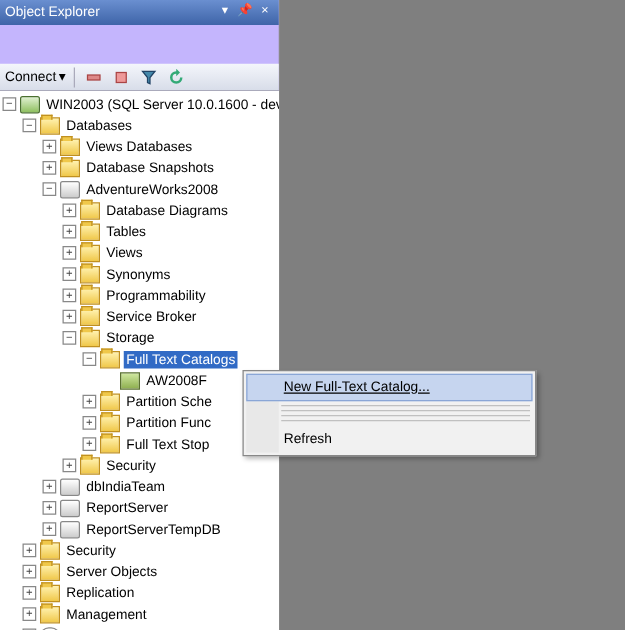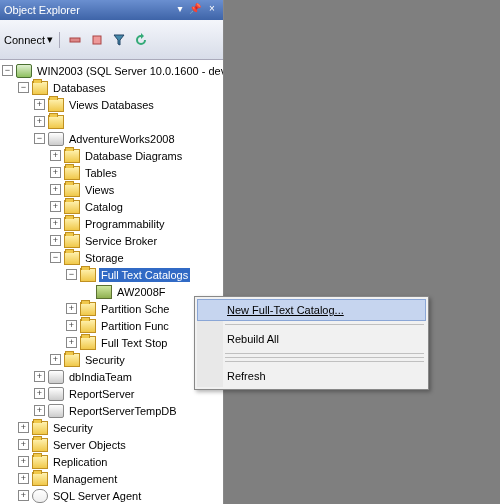--- a/index.html
+++ b/index.html
@@ -2,21 +2,21 @@
 <html><head>
 <meta charset="utf-8">
 <style>
   * { box-sizing: border-box; font-family: Tahoma, sans-serif; font-size: 11px; }
   body { margin: 0; background: #7f7f7f; width: 500px; height: 504px; overflow: hidden; position: relative; }
   .panel { width: 224px; height: 504px; background: #c4b5fd; border-right: 1px solid #888; display: flex; flex-direction: column; }
   .title-bar { background: linear-gradient(#6a8fd0, #3e64a8); color: #fff; height: 20px; display: flex; align-items: center; justify-content: space-between; padding: 0 4px; }
   .title-bar span { font-weight: normal; }
   .title-ctrls { display: flex; gap: 2px; }
   .title-ctrls div { width: 14px; height: 14px; color: #fff; font-size: 10px; text-align: center; line-height: 12px; cursor: default; }
-  .toolbar { background: linear-gradient(#f4f6fb, #d8dde9); height: 40px; border-bottom: 1px solid #aab; display: flex; align-items: center; padding: 0 4px; gap: 6px; }
+  .toolbar { background: linear-gradient(#f4f6fb, #d8dde9); height: 22px; border-bottom: 1px solid #aab; display: flex; align-items: center; padding: 0 4px; gap: 6px; margin-top: 31px; }
   .toolbar .connect { display: flex; align-items: center; gap: 2px; }
   .tb-icon { width: 16px; height: 16px; display: flex; align-items: center; justify-content: center; }
   .tree { flex: 1; overflow: auto; padding: 2px 0; background: #fff; }
   .node { display: flex; align-items: center; height: 17px; white-space: nowrap; cursor: default; }
   .exp { width: 11px; height: 11px; border: 1px solid #888; background: #fff; color: #444; font-size: 9px; line-height: 9px; text-align: center; margin-right: 3px; flex-shrink: 0; }
   .exp.none { border: none; background: transparent; }
   .icon { width: 16px; height: 14px; margin-right: 3px; flex-shrink: 0; position: relative; }
   .folder { background: linear-gradient(#fff2b0, #f0c84a); border: 1px solid #c09020; }
   .folder::before { content: ""; position: absolute; top: -3px; left: 0; width: 7px; height: 3px; background: #f0c84a; border: 1px solid #c09020; border-bottom: none; }
   .db-icon { background: linear-gradient(#fff, #ccc); border: 1px solid #888; border-radius: 2px; }
@@ -89,20 +89,21 @@
     <div class="node">
         <span class="ind" style="width:34px"></span>
         <span class="exp">+</span>
         <span class="icon folder"></span>
         <span class="label">Views Databases</span>
       </div>
     <div class="node">
         <span class="ind" style="width:34px"></span>
         <span class="exp">+</span>
         <span class="icon folder"></span>
+        <span class="label">Database Snapshots</span>
       </div>
     <div class="node">
         <span class="ind" style="width:34px"></span>
         <span class="exp">−</span>
         <span class="icon db-icon"></span>
         <span class="label">AdventureWorks2008</span>
       </div>
     <div class="node">
         <span class="ind" style="width:50px"></span>
         <span class="exp">+</span>
@@ -118,21 +119,21 @@
     <div class="node">
         <span class="ind" style="width:50px"></span>
         <span class="exp">+</span>
         <span class="icon folder"></span>
         <span class="label">Views</span>
       </div>
     <div class="node">
         <span class="ind" style="width:50px"></span>
         <span class="exp">+</span>
         <span class="icon folder"></span>
-        <span class="label">Catalog</span>
+        <span class="label">Synonyms</span>
       </div>
     <div class="node">
         <span class="ind" style="width:50px"></span>
         <span class="exp">+</span>
         <span class="icon folder"></span>
         <span class="label">Programmability</span>
       </div>
     <div class="node">
         <span class="ind" style="width:50px"></span>
         <span class="exp">+</span>
@@ -231,22 +232,19 @@
       </div>
   </div>
 </div>
 
 <div class="context-menu">
   <div class="menu-strip"></div>
   <div class="menu-item hover">
       <span class="ml">New Full-Text Catalog...</span>
     </div>
   <div class="menu-sep"></div>
-  <div class="menu-item">
-      <span class="ml">Rebuild All</span>
-    </div>
   <div class="menu-sep"></div>
   <div class="menu-sep"></div>
   <div class="menu-sep"></div>
   <div class="menu-item">
       <span class="ml">Refresh</span>
     </div>
 </div>
 
 </body></html>

